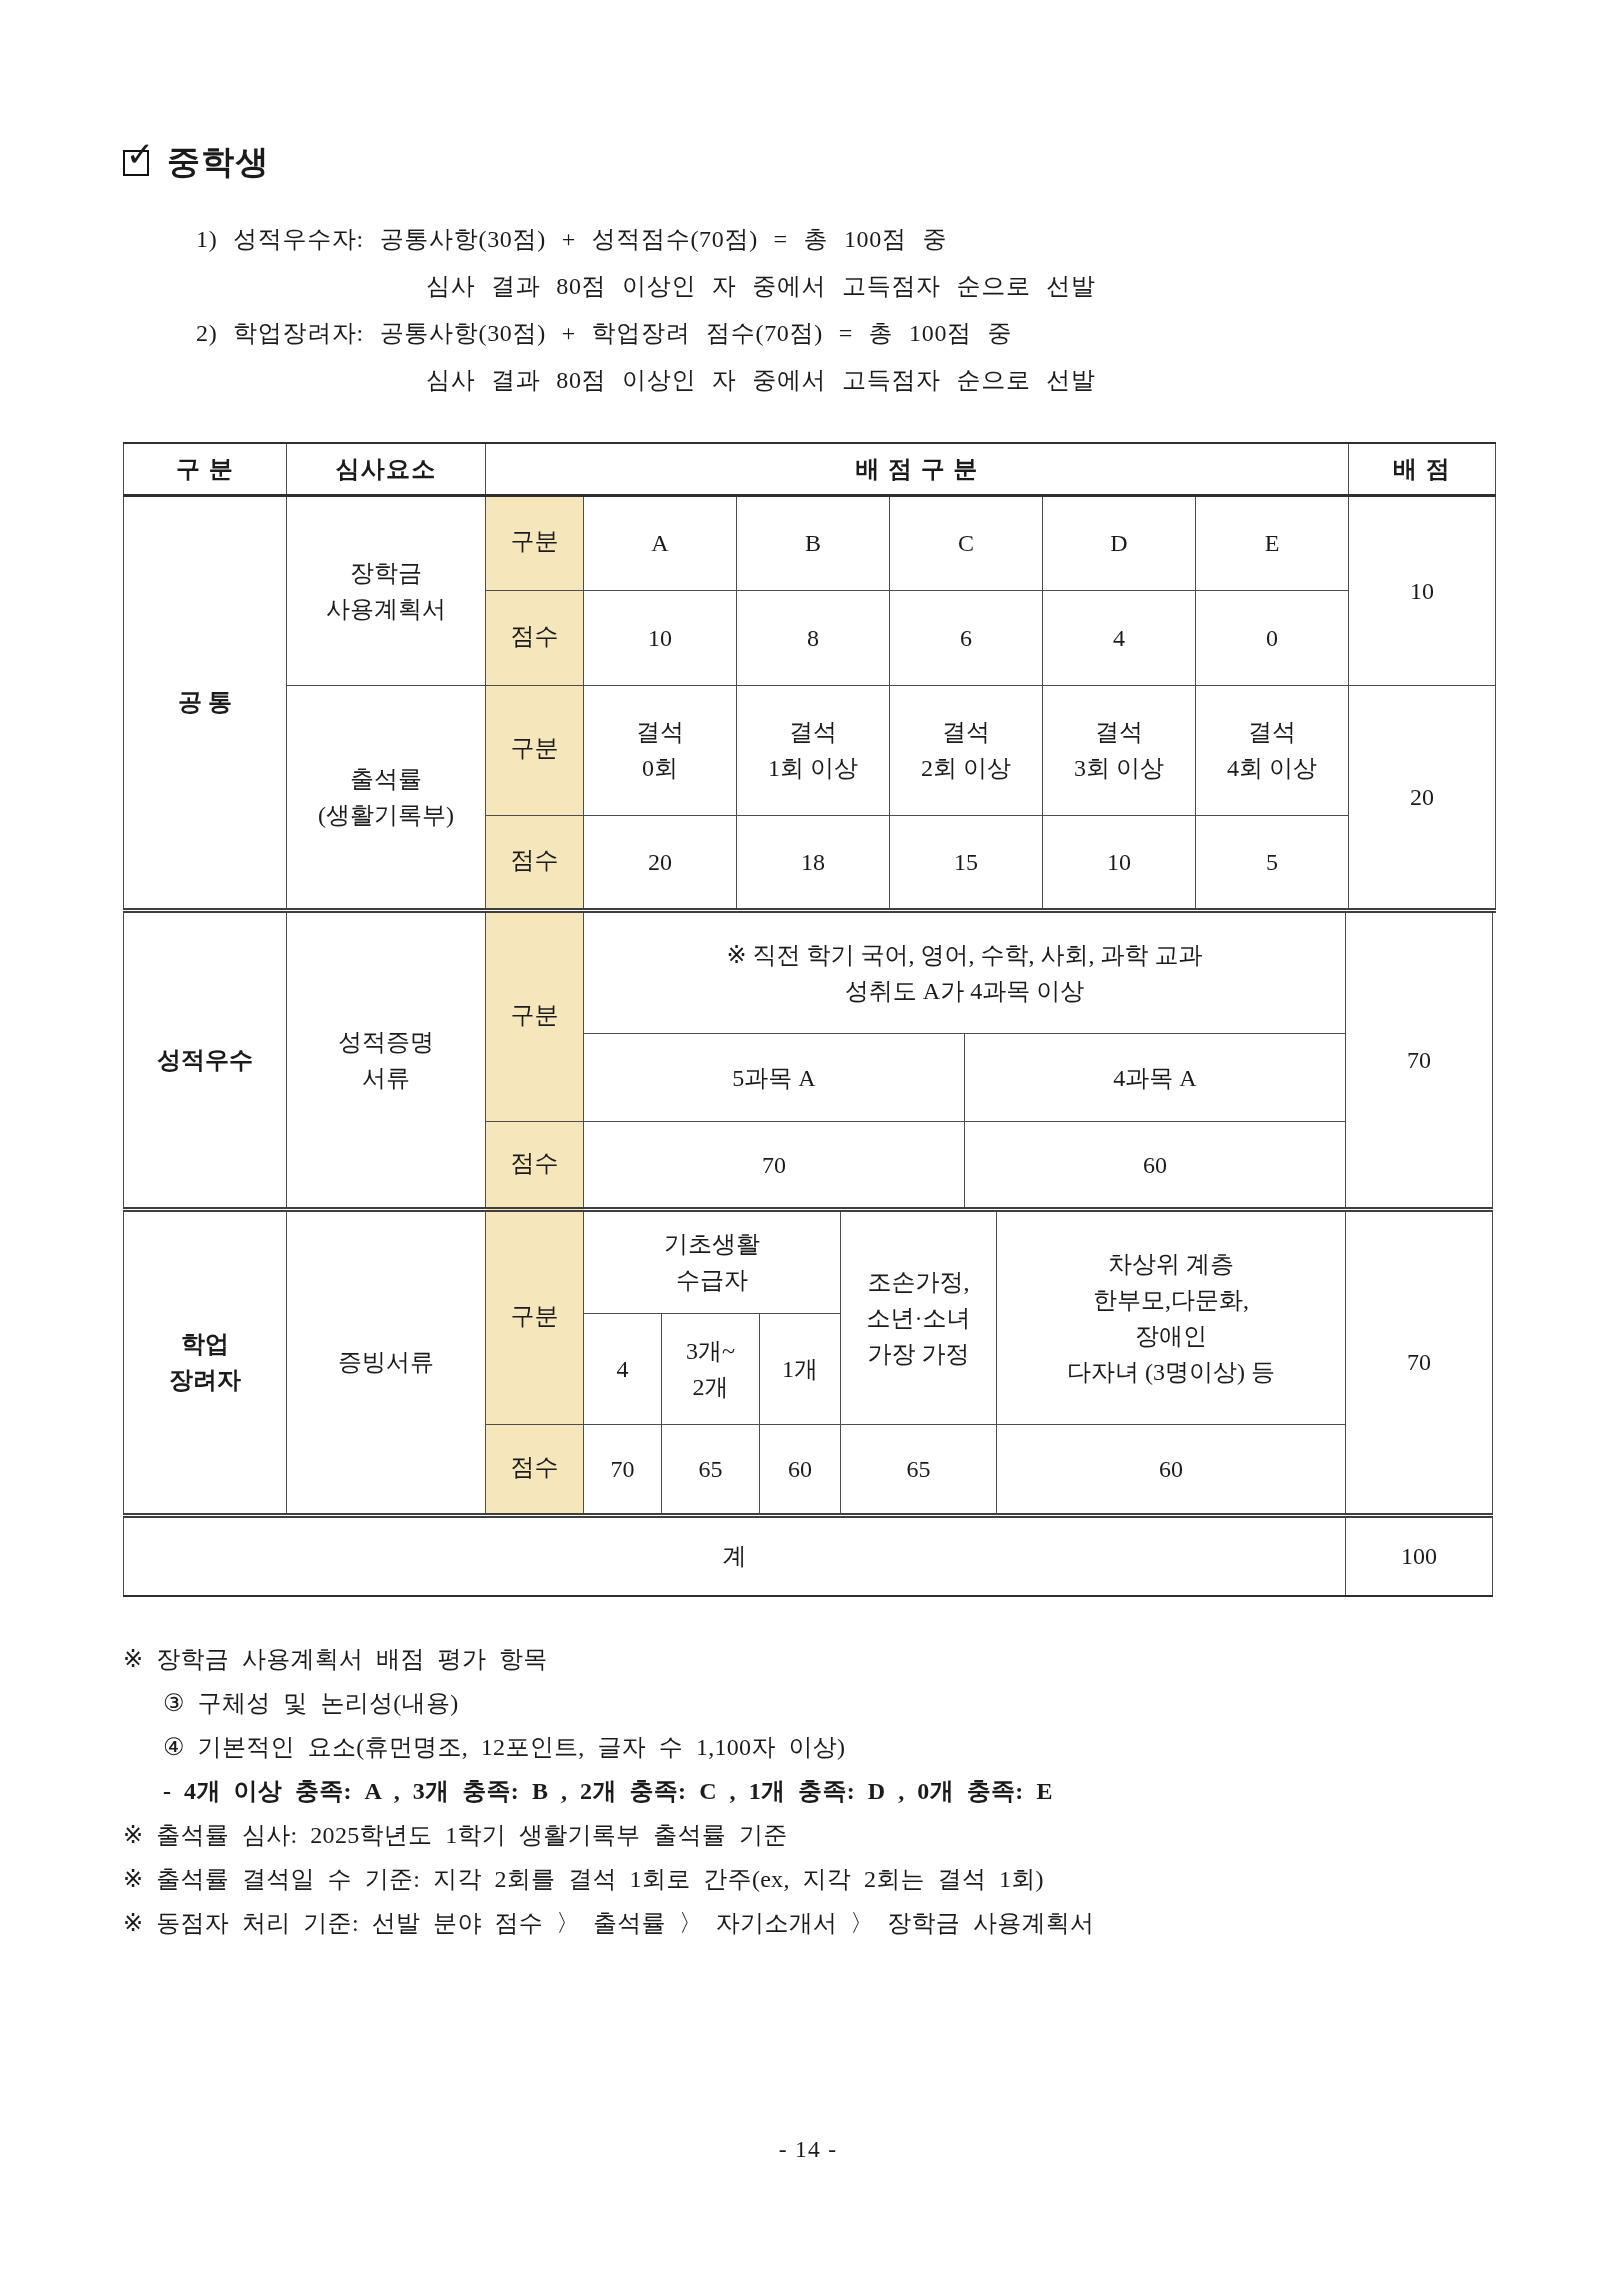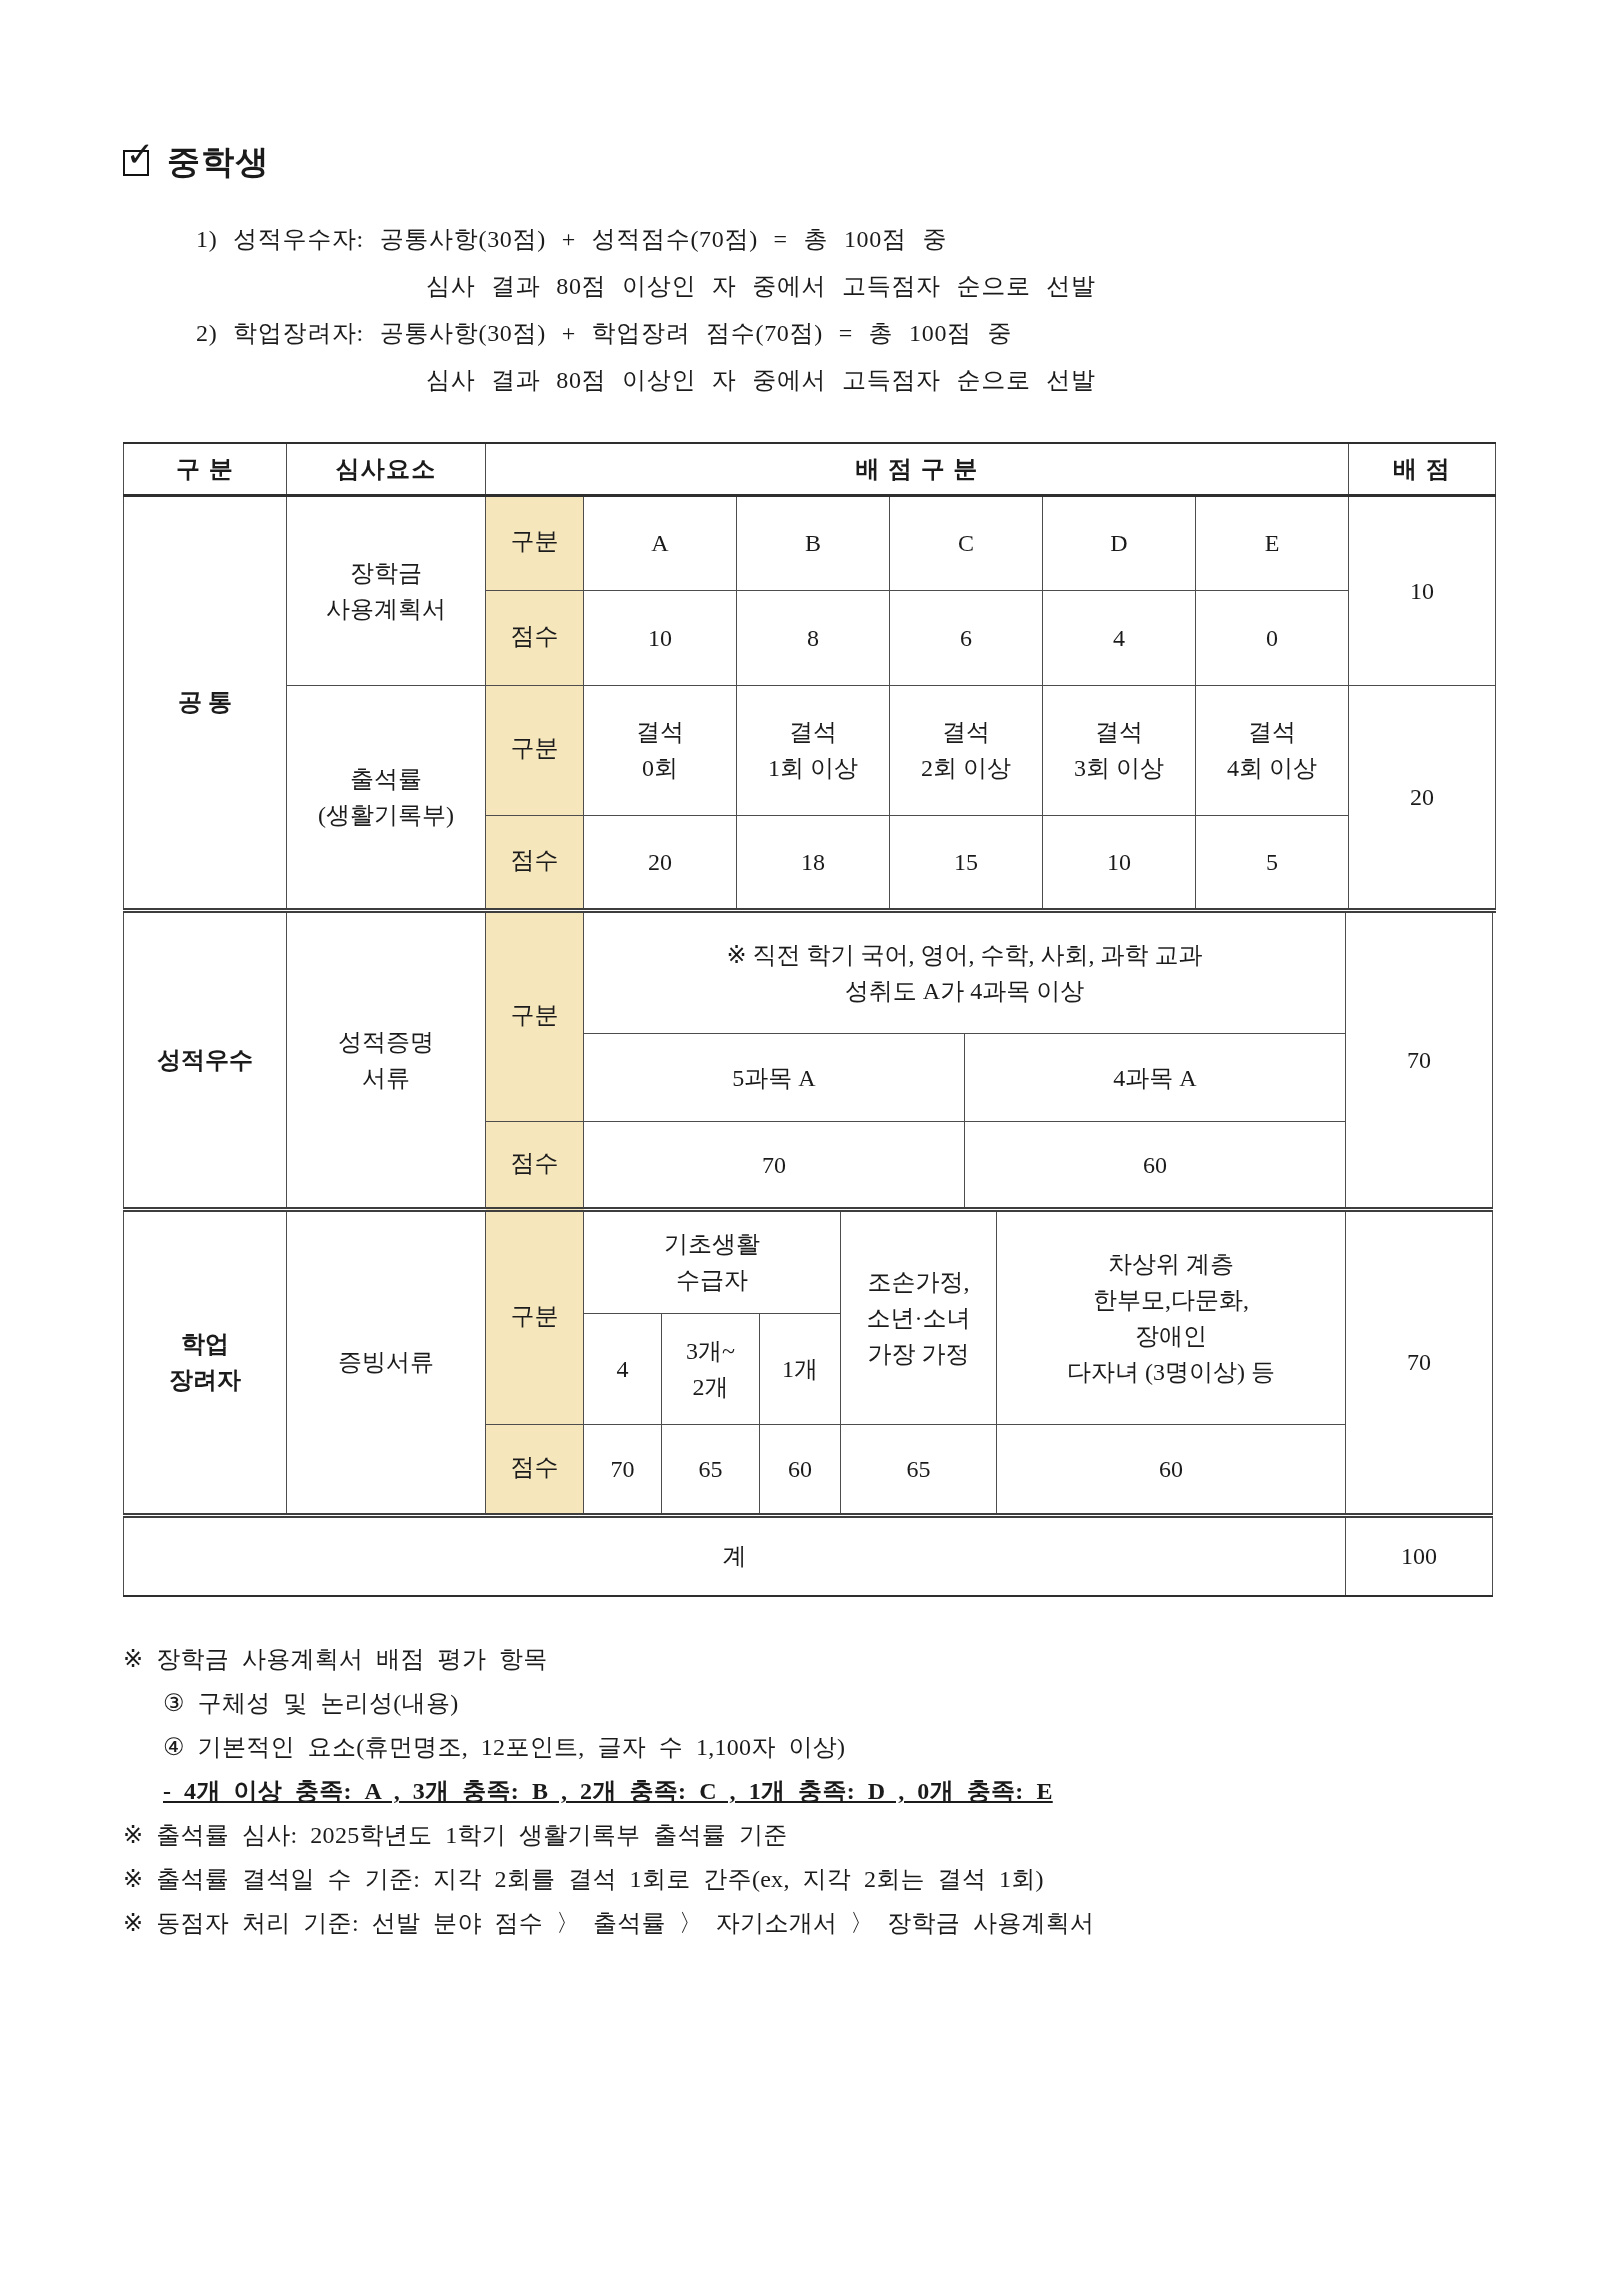--- a/index.html
+++ b/index.html
@@ -55,21 +55,21 @@
   .h145 { height:95px; }
   .h155 { height:101px; }
   .h170 { height:111px; }
   .h185 { height:121px; }
   .h200 { height:130px; }
 
   
   .notes { margin-top:40px; word-spacing:6.5px; letter-spacing:0.3px; }
   .notes .note { line-height:44px; }
   .notes .ind { margin-left:40px; }
-  .notes .nbold { font-weight:bold;text-decoration:underline; }
+  .notes .nbold { font-weight:bold; }
 
   
   .pageno {
     position:absolute; left:0; right:0; bottom:121px;
     text-align:center; font-size:23.5px; letter-spacing:1.3px;
   }
 </style>
 </head>
 <body>
 
@@ -243,15 +243,16 @@
   <div class="notes">
     <div class="note">※ 장학금 사용계획서 배점 평가 항목</div>
     <div class="note ind">③ 구체성 및 논리성(내용)</div>
     <div class="note ind">④ 기본적인 요소(휴먼명조, 12포인트, 글자 수 1,100자 이상)</div>
     <div class="note ind nbold">- 4개 이상 충족: A , 3개 충족: B , 2개 충족: C , 1개 충족: D , 0개 충족: E</div>
     <div class="note">※ 출석률 심사: 2025학년도 1학기 생활기록부 출석률 기준</div>
     <div class="note">※ 출석률 결석일 수 기준: 지각 2회를 결석 1회로 간주(ex, 지각 2회는 결석 1회)</div>
     <div class="note">※ 동점자 처리 기준: 선발 분야 점수 〉 출석률 〉 자기소개서 〉 장학금 사용계획서</div>
   </div>
 
+  <div class="pageno">- 14 -</div>
 
 </div>
 
 
 </body></html>

